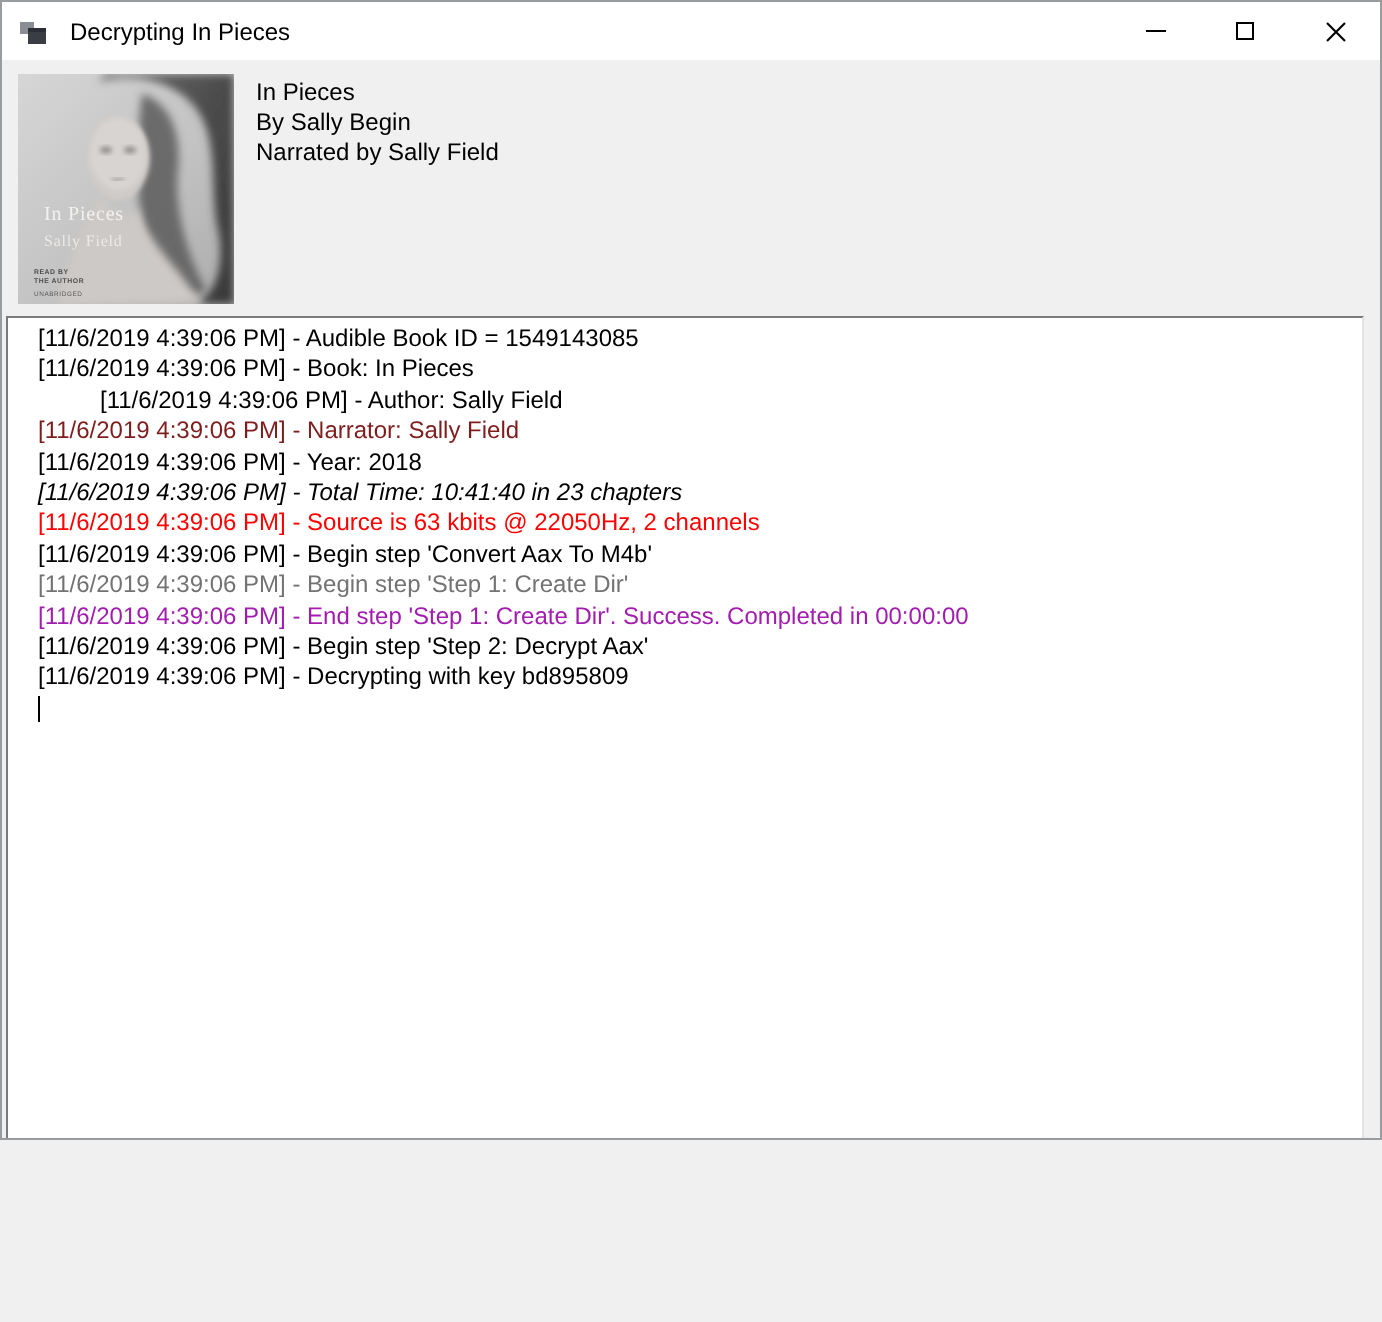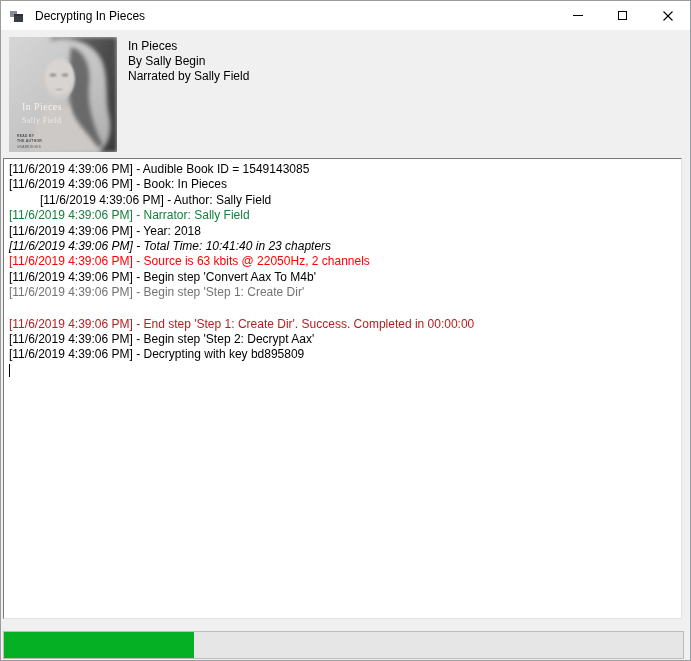--- a/index.html
+++ b/index.html
@@ -1,21 +1,21 @@
 <!DOCTYPE html>
 <html><head>
 <meta charset="utf-8">
 <style>
   * { box-sizing: border-box; margin: 0; padding: 0; }
   html, body { width: 691px; height: 661px; }
   body { font-family: "Liberation Sans", "DejaVu Sans", sans-serif; background: #f0f0f0; }
 
   .window {
     position: relative;
-    width: 691px; height: 661px;
+    width: 691px; height: 570px;
     background: #f0f0f0;
     border: 1px solid #999c9f;
     overflow: hidden;
   }
 
   
   .titlebar {
     position: absolute; top: 0; left: 0; right: 0; height: 29px;
     background: #ffffff;
     display: flex; align-items: center;
@@ -45,21 +45,21 @@
     font-size: 12px; color: #000; line-height: 15px;
   }
 
   
   .logbox {
     position: absolute; left: 2px; top: 157px;
     width: 679px; height: 461px;
     background: #ffffff;
     border-style: solid; border-width: 1px;
     border-color: #7a7a7a #e3e3e3 #e3e3e3 #7a7a7a;
-    padding: 3px 5px;
+    padding: 3px 15px;
     overflow: hidden;
   }
   .log-line {
     font-size: 12px; line-height: 15.4px;
     white-space: pre; color: #000;
   }
   .caret {
     width: 1px; height: 13px; background: #000;
     margin-left: 0px; margin-top: 1px;
   }
@@ -150,27 +150,27 @@
     <div>In Pieces</div>
     <div>By Sally Begin</div>
     <div>Narrated by Sally Field</div>
   </div>
 
   <div class="logbox">
     <div>
         <div class="log-line" style="color: rgb(0, 0, 0);">[11/6/2019 4:39:06 PM] - Audible Book ID = 1549143085</div>
         <div class="log-line" style="color: rgb(0, 0, 0);">[11/6/2019 4:39:06 PM] - Book: In Pieces</div>
         <div class="log-line" style="color: rgb(0, 0, 0); margin-left: 31px;">[11/6/2019 4:39:06 PM] - Author: Sally Field</div>
-        <div class="log-line" style="color: #15803d;">[11/6/2019 4:39:06 PM] - Narrator: Sally Field</div>
+        <div class="log-line" style="color: #7f1d1d;">[11/6/2019 4:39:06 PM] - Narrator: Sally Field</div>
         <div class="log-line" style="color: rgb(0, 0, 0);">[11/6/2019 4:39:06 PM] - Year: 2018</div>
         <div class="log-line" style="color: rgb(0, 0, 0); font-style: italic;">[11/6/2019 4:39:06 PM] - Total Time: 10:41:40 in 23 chapters</div>
         <div class="log-line" style="color: rgb(255, 0, 0);">[11/6/2019 4:39:06 PM] - Source is 63 kbits @ 22050Hz, 2 channels</div>
         <div class="log-line" style="color: rgb(0, 0, 0);">[11/6/2019 4:39:06 PM] - Begin step 'Convert Aax To M4b'</div>
         <div class="log-line" style="color: #737373;">[11/6/2019 4:39:06 PM] - Begin step 'Step 1: Create Dir'</div>
-        <div class="log-line" style="color: #b91c1c; margin-top: 16px;">[11/6/2019 4:39:06 PM] - End step 'Step 1: Create Dir'. Success. Completed in 00:00:00</div>
+        <div class="log-line" style="color: #a21caf;">[11/6/2019 4:39:06 PM] - End step 'Step 1: Create Dir'. Success. Completed in 00:00:00</div>
         <div class="log-line" style="color: rgb(0, 0, 0);">[11/6/2019 4:39:06 PM] - Begin step 'Step 2: Decrypt Aax'</div>
         <div class="log-line" style="color: rgb(0, 0, 0);">[11/6/2019 4:39:06 PM] - Decrypting with key bd895809</div>
       </div>
     <div class="caret"></div>
   </div>
 
   <div class="progressbar" style="background: rgb(230, 230, 230);">
     <div class="progress-fill" style="width: 28%; background: rgb(6, 176, 37);"></div>
   </div>
 

